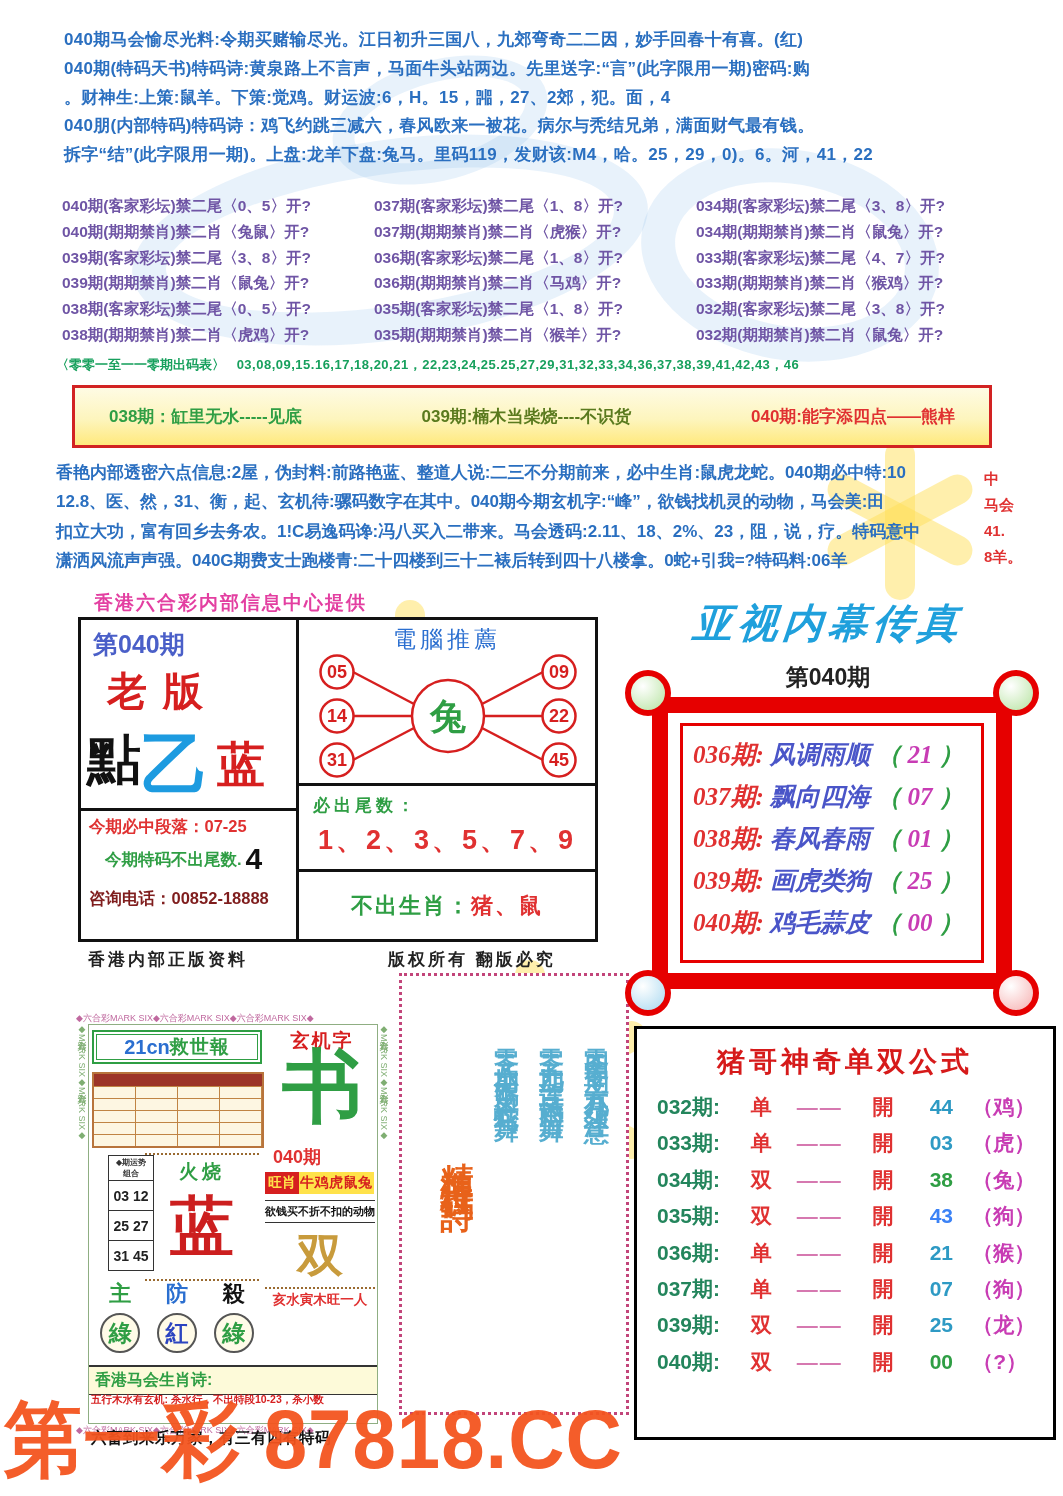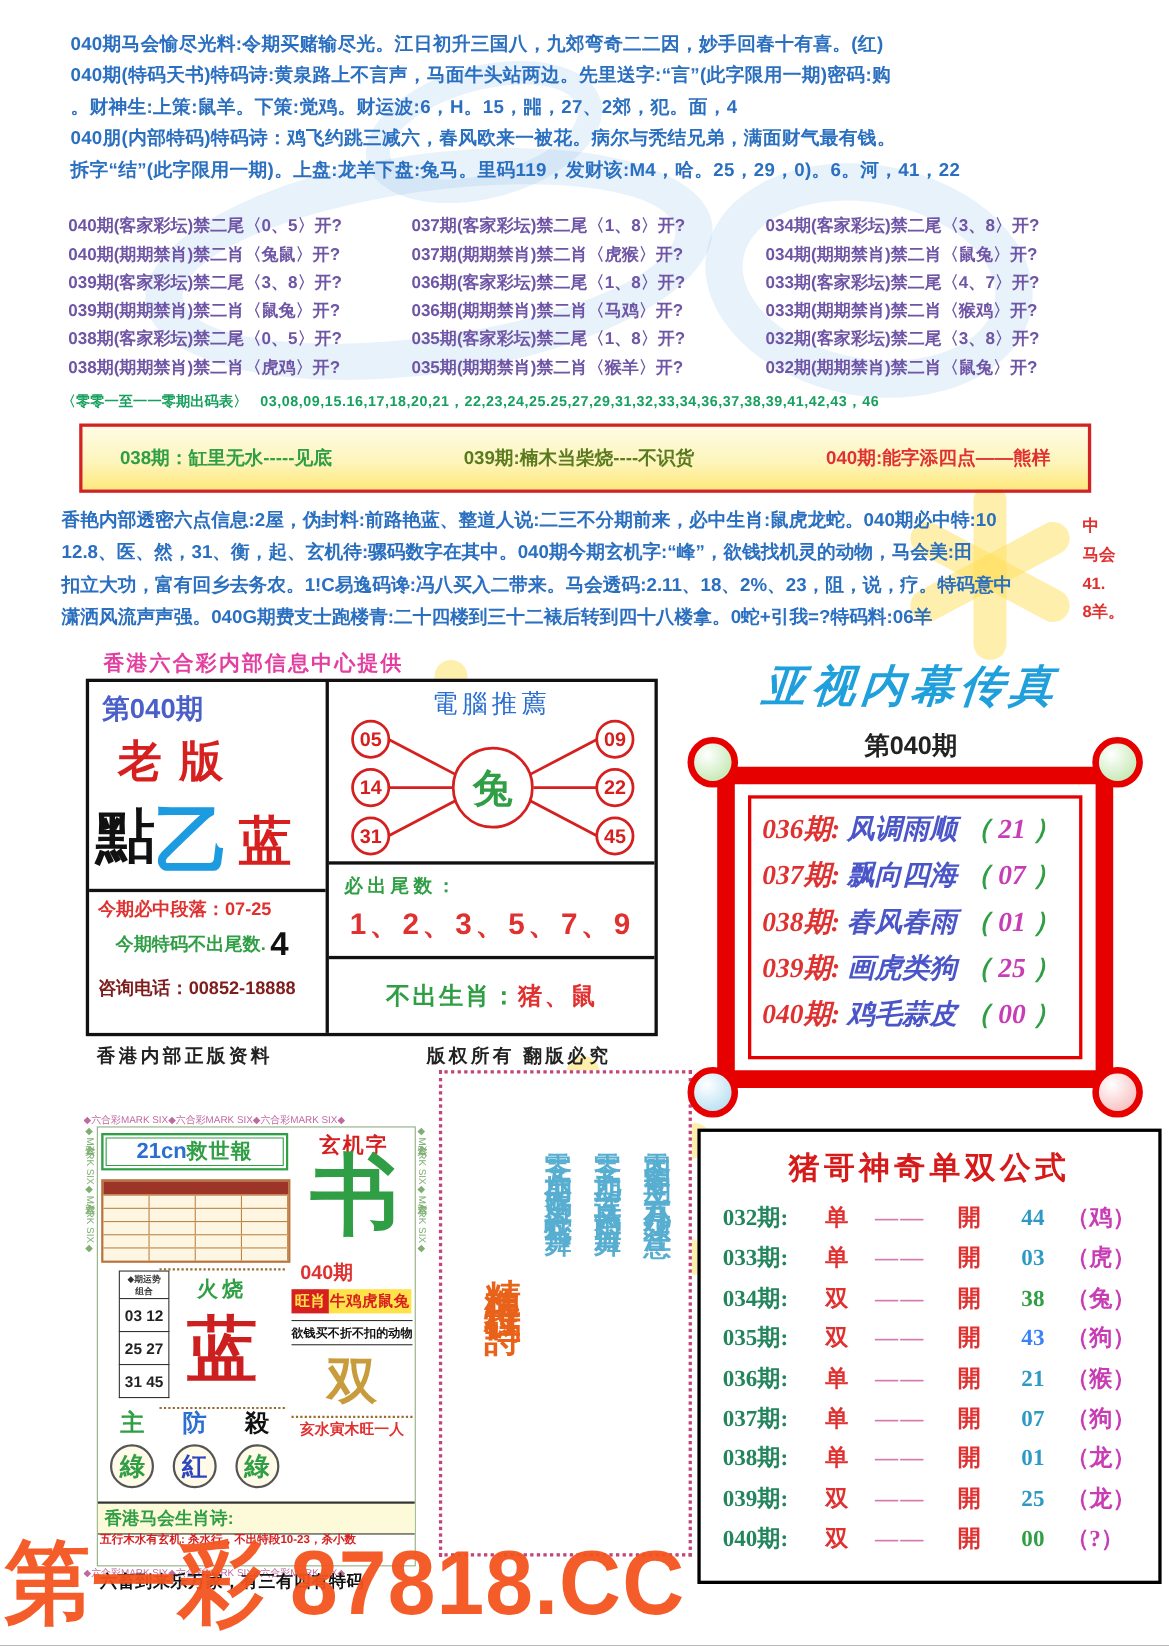--- a/index.html
+++ b/index.html
@@ -176,21 +176,21 @@
   .poem-title{color:#e8621a;font-size:33px;font-weight:900;letter-spacing:9px;
               margin-top:108px;margin-left:4px;}
 
   
   .zg{position:absolute;left:634px;top:1026px;width:422px;height:414px;border:3px solid #000;
       background:#fff;}
   .zg-title{text-align:center;margin-top:14px;color:#d61a1a;font-size:28px;font-weight:900;
             letter-spacing:4px;font-family:"Liberation Serif","DejaVu Serif",serif;}
   .zg-rows{margin:8px 0 0 20px;}
   .zg-row{line-height:36.4px;font-size:21px;font-weight:800;white-space:nowrap;
-          font-family:Liberation Serif, serif;}
+          font-family:Liberation Sans, sans-serif;}
   .zg-period{color:#23855c;display:inline-block;width:88px;}
   .zg-dx{color:#e03131;display:inline-block;width:40px;}
   .zg-dash{color:#d678b0;display:inline-block;width:70px;letter-spacing:2px;}
   .zg-open{color:#e03131;display:inline-block;width:38px;}
   .zg-num{display:inline-block;width:50px;text-align:center;}
   .zg-animal{color:#c83cb4;}
 
   
   .footer-wm{position:absolute;left:4px;top:1388px;color:rgba(243,84,31,.95);font-size:78px;
              font-weight:900;letter-spacing:1px;z-index:50;white-space:nowrap;
@@ -546,28 +546,20 @@
 
   <div class="zg-row">
     <span class="zg-period">037期:</span>
     <span class="zg-dx">单</span>
     <span class="zg-dash">——</span>
     <span class="zg-open">開</span>
     <span class="zg-num" style="color: rgb(46, 154, 196);">07</span>
     <span class="zg-animal">（狗）</span>
   </div>
 
-  <div class="zg-row">
-    <span class="zg-period">038期:</span>
-    <span class="zg-dx">单</span>
-    <span class="zg-dash">——</span>
-    <span class="zg-open">開</span>
-    <span class="zg-num" style="color: rgb(46, 154, 196);">01</span>
-    <span class="zg-animal">（龙）</span>
-  </div>
 
   <div class="zg-row">
     <span class="zg-period">039期:</span>
     <span class="zg-dx">双</span>
     <span class="zg-dash">——</span>
     <span class="zg-open">開</span>
     <span class="zg-num" style="color: rgb(46, 154, 196);">25</span>
     <span class="zg-animal">（龙）</span>
   </div>
 

